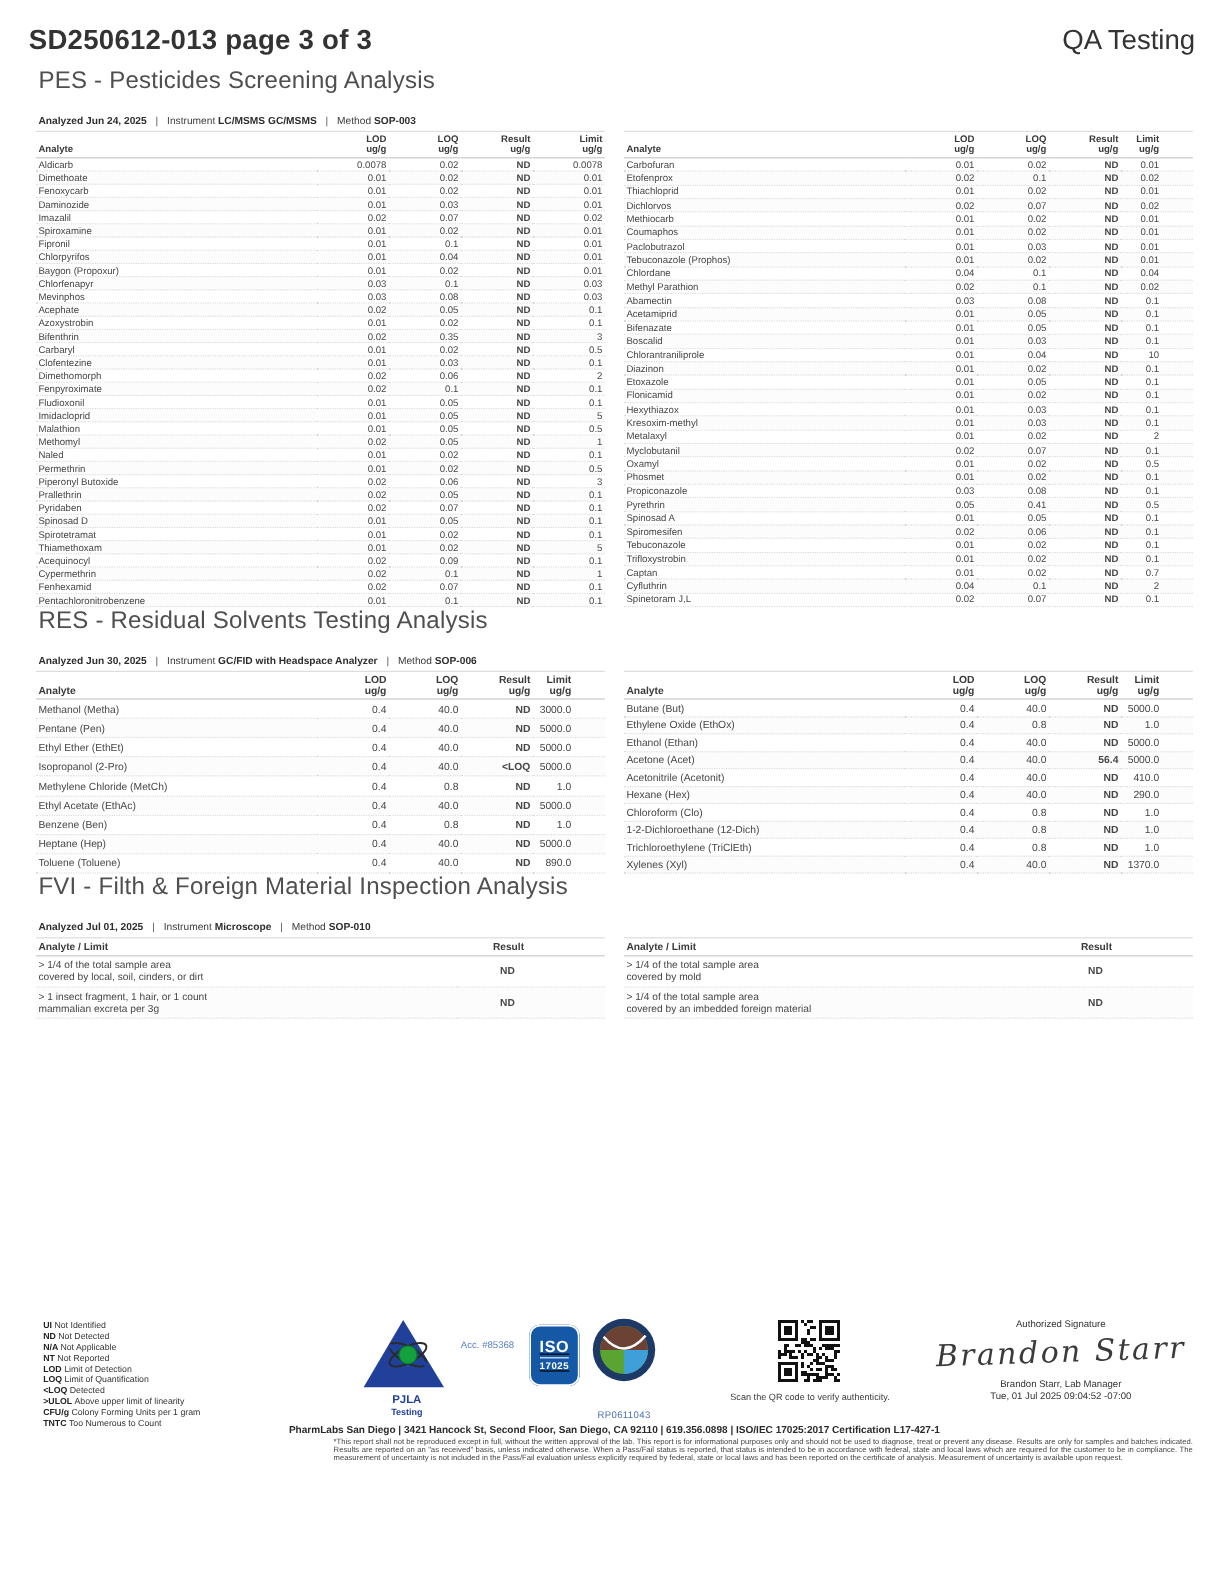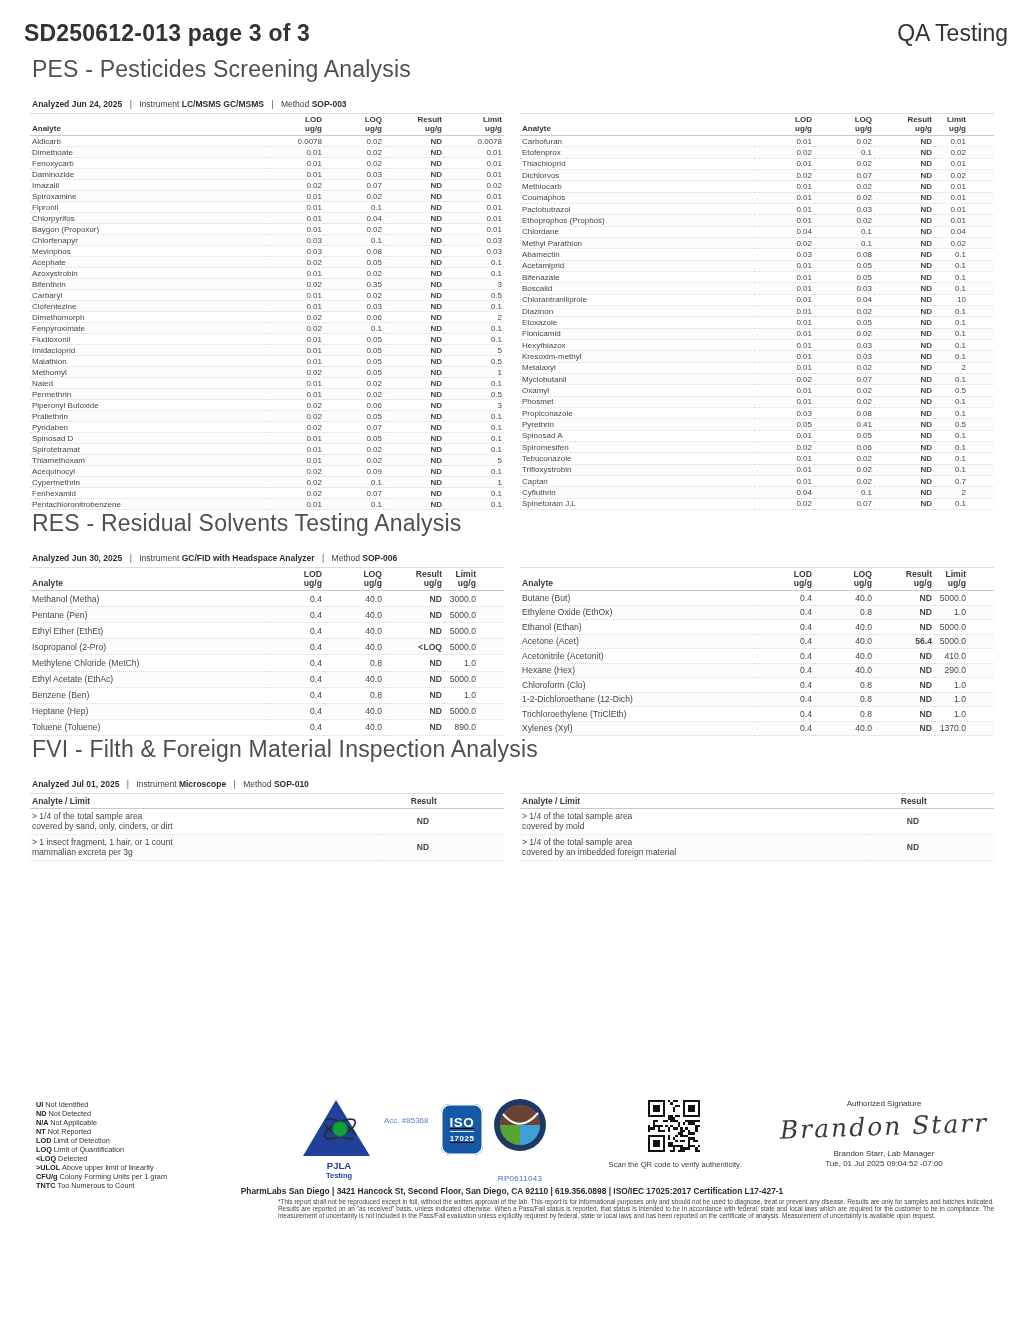--- a/index.html
+++ b/index.html
@@ -1,27 +1,27 @@
 <!DOCTYPE html>
 <html style="--nd: #33926f; --loq: #e8a33b; --val: #4a5cc5;"><head>
 <meta charset="utf-8">
 <style>
   * { margin:0; padding:0; box-sizing:border-box; }
   html,body { background:#fff; }
   body { font-family:"Liberation Sans", sans-serif; }
   .page { position:relative; width:1024px; height:1325px; background:#fff; overflow:hidden; }
 
   
-  .hdr { position:absolute; top:20px; left:24px; right:16px; display:flex; justify-content:space-between; align-items:flex-start; }
+  .hdr { position:absolute; top:20px; left:24px; right:28px; display:flex; justify-content:space-between; align-items:flex-start; }
   .hdr .ttl { font-size:23px; font-weight:600; color:#333; letter-spacing:0.2px; }
   .hdr .qa  { font-size:23px; font-weight:500; color:#333; }
 
   .content { position:absolute; left:30px; right:30px; top:56px; }
 
-  h2.sec { font-size:23px; font-weight:500; color:#4f4f4f; letter-spacing:0.2px; margin:0 0 6px 2px; }
+  h2.sec { font-size:20px; font-weight:500; color:#4f4f4f; letter-spacing:0.2px; margin:0 0 6px 2px; }
   .meta { font-size:8.5px; color:#3c3c3c; margin:16px 0 4px 2px; }
   .meta b { color:#2e2e2e; }
   .meta .sep { margin:0 5px; color:#555; }
 
   .tables { display:flex; gap:16px; }
   .tables > table { flex:1; }
 
   .t { width:100%; border-collapse:collapse; table-layout:fixed; }
   .t th { font-weight:bold; color:#3a3a3a; text-align:right; vertical-align:bottom;
           border-top:1px solid #ddd; border-bottom:1px solid #c9c9c9; padding:2px 2px 2px 0; }
@@ -442,21 +442,21 @@
               <td class="c-nm">0.01</td>
             </tr>
             <tr>
               <td class="c-an">Paclobutrazol</td>
               <td class="c-nm">0.01</td>
               <td class="c-nm">0.03</td>
               <td class="c-nm r-nd">ND</td>
               <td class="c-nm">0.01</td>
             </tr>
             <tr>
-              <td class="c-an">Ethoprophos (Prophos)</td>
+              <td class="c-an">Tebuconazole (Prophos)</td>
               <td class="c-nm">0.01</td>
               <td class="c-nm">0.02</td>
               <td class="c-nm r-nd">ND</td>
               <td class="c-nm">0.01</td>
             </tr>
             <tr>
               <td class="c-an">Chlordane</td>
               <td class="c-nm">0.04</td>
               <td class="c-nm">0.1</td>
               <td class="c-nm r-nd">ND</td>
@@ -845,21 +845,21 @@
         <thead>
           <tr>
             <th class="c-an">Analyte / Limit</th>
             <th class="c-res">Result</th>
           </tr>
         </thead>
         <tbody>
             <tr>
               <td class="c-an">
                 <div>&gt; 1/4 of the total sample area</div>
-                <div>covered by sand, only, cinders, or dirt</div>
+                <div>covered by local, soil, cinders, or dirt</div>
               </td>
               <td class="c-res r-nd">ND</td>
             </tr>
             <tr>
               <td class="c-an">
                 <div>&gt; 1 insect fragment, 1 hair, or 1 count</div>
                 <div>mammalian excreta per 3g</div>
               </td>
               <td class="c-res r-nd">ND</td>
             </tr>

